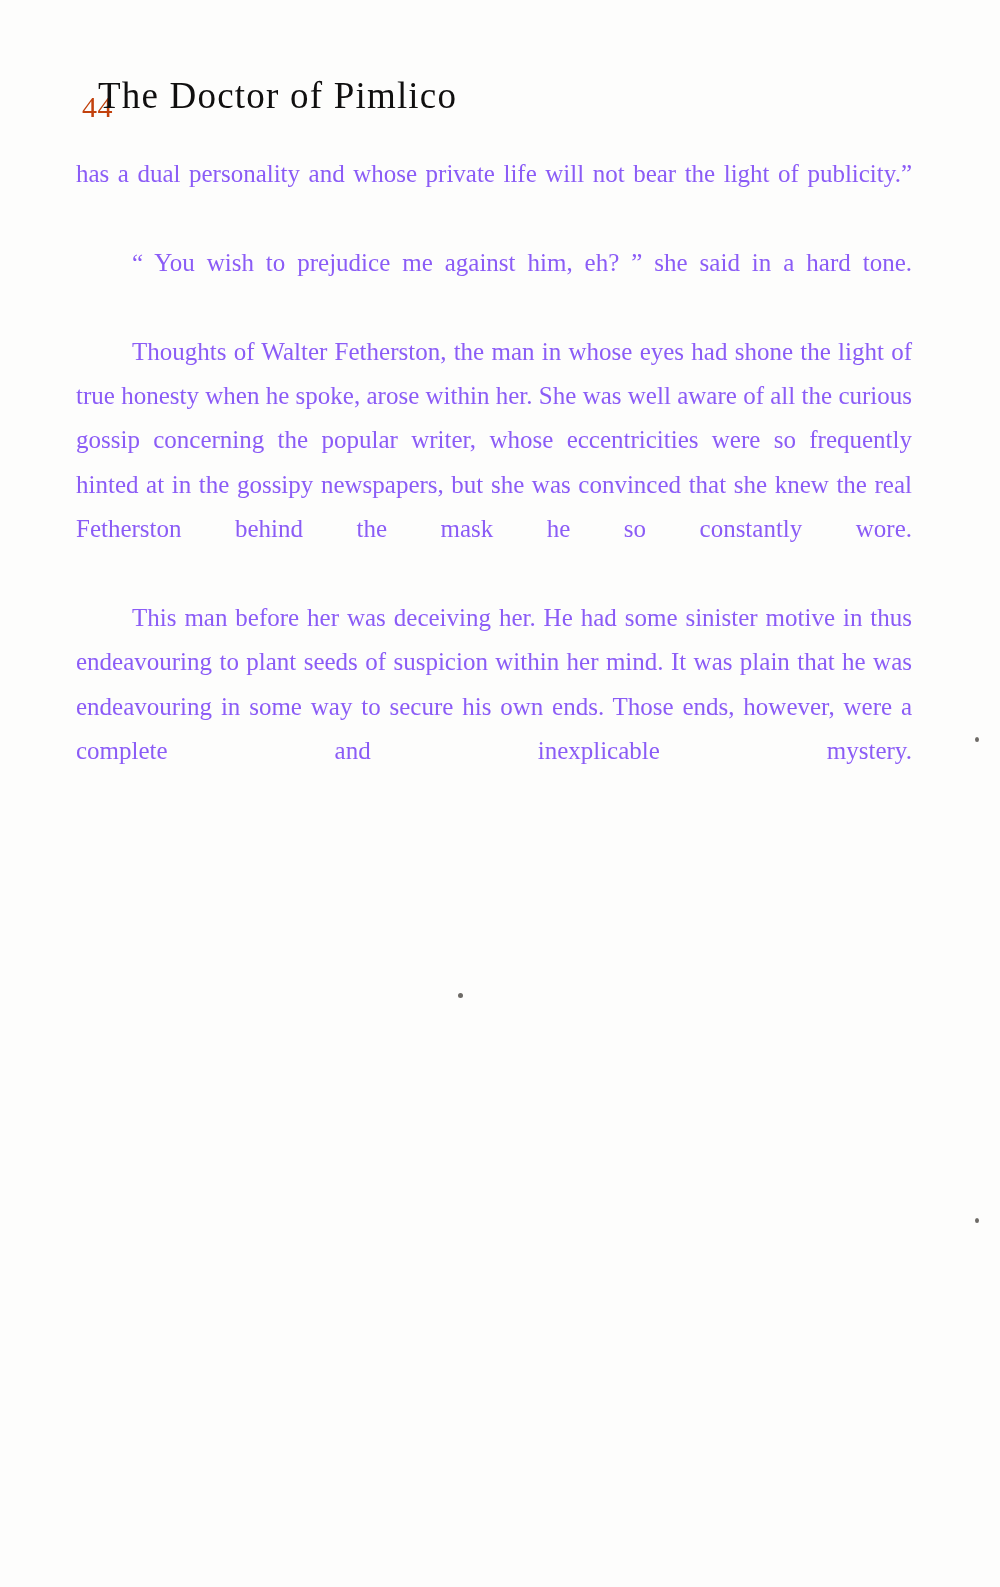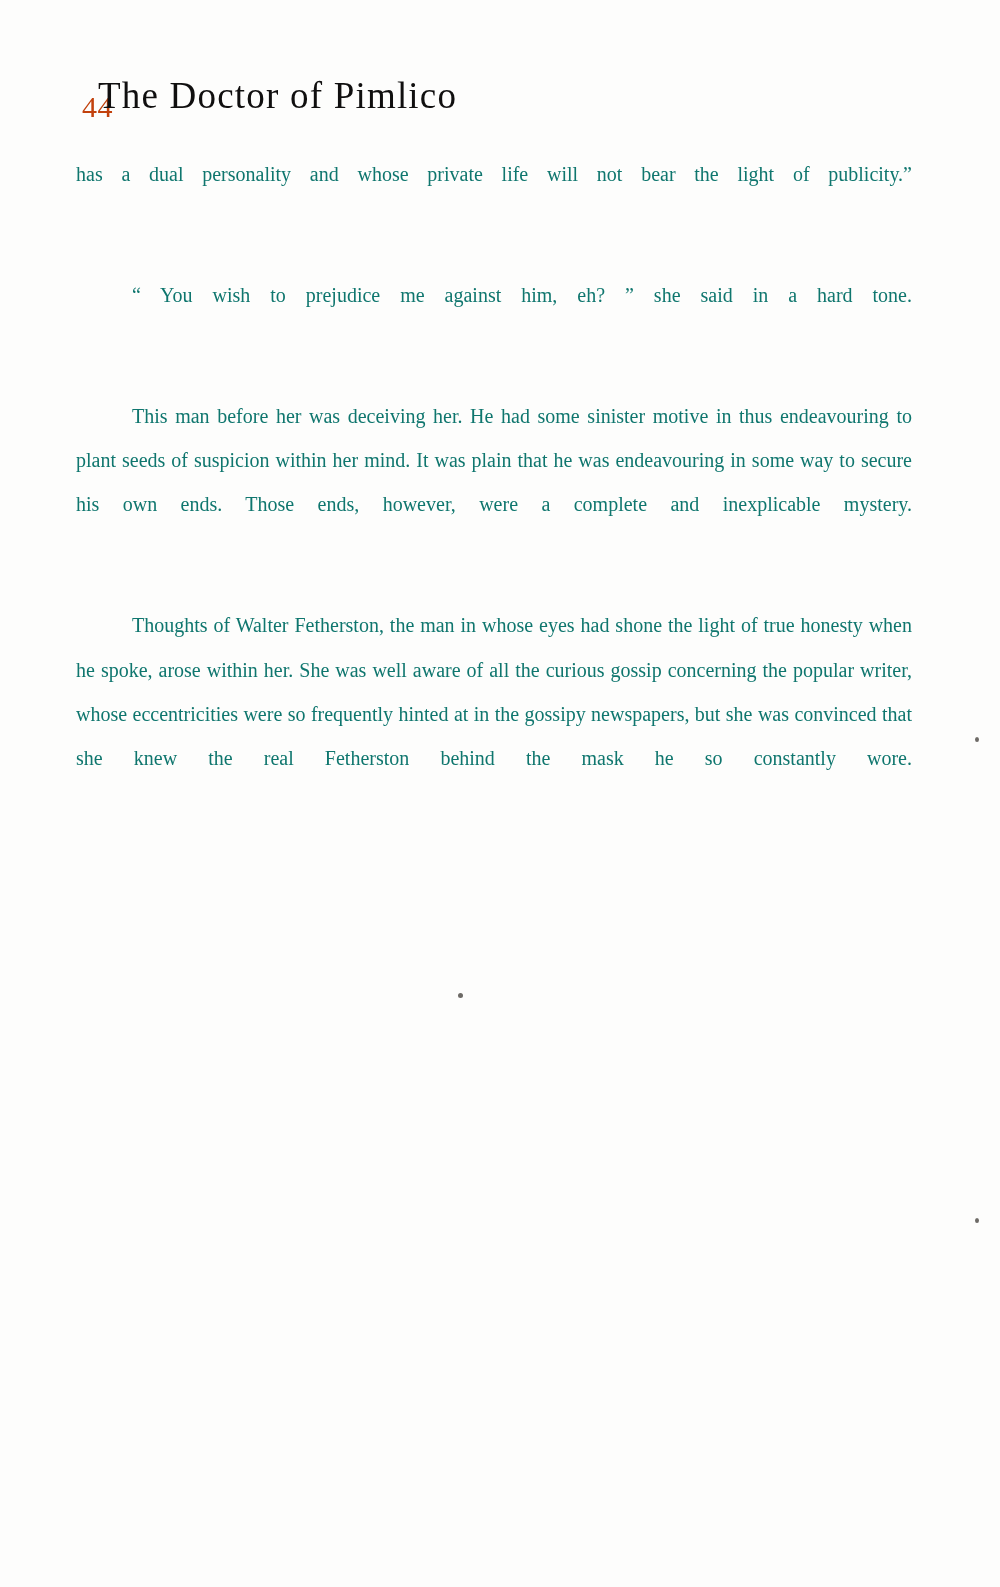--- a/index.html
+++ b/index.html
@@ -40,33 +40,32 @@
     font-size: 37px;
     letter-spacing: 1.2px;
     color: #100f0f;
     padding-left: 20px;
   }
   .body-text {
     position: absolute;
     top: 152px;
     left: 76px;
     width: 836px;
-    font-size: 20px;
+    font-size: 25px;
     line-height: 44.4px;
     text-align: justify;
     text-justify: inter-word;
-    color: #0f766e;
+    color: #8b5cf6;
   }
   .body-text p {
     margin: 0;
     text-indent: 0;
   }
   .body-text p.indent {
     text-indent: 56px;
-    margin-top: 32px;
   }
   
   .body-text p::after {
     content: "";
     display: inline-block;
     width: 100%;
   }
   .speck {
     position: absolute;
     background: #6d6a66;
@@ -82,21 +81,21 @@
 <div class="page">
 
   <div class="header">
     <div class="folio">44</div>
     <div class="running-title">The Doctor of Pimlico</div>
   </div>
 
   <div class="body-text">
     <p>has a dual personality and whose private life will not bear the light of publicity.”</p>
     <p class="indent">“ You wish to prejudice me against him, eh? ” she said in a hard tone.</p>
+    <p class="indent">Thoughts of Walter Fetherston, the man in whose eyes had shone the light of true honesty when he spoke, arose within her.  She was well aware of all the curious gossip concerning the popular writer, whose eccentricities were so frequently hinted at in the gossipy newspapers, but she was convinced that she knew the real Fetherston behind the mask he so constantly wore.</p>
     <p class="indent">This man before her was deceiving her.  He had some sinister motive in thus endeavouring to plant seeds of suspicion within her mind.  It was plain that he was endeavouring in some way to secure his own ends.  Those ends, however, were a complete and inexplicable mystery.</p>
-    <p class="indent">Thoughts of Walter Fetherston, the man in whose eyes had shone the light of true honesty when he spoke, arose within her.  She was well aware of all the curious gossip concerning the popular writer, whose eccentricities were so frequently hinted at in the gossipy newspapers, but she was convinced that she knew the real Fetherston behind the mask he so constantly wore.</p>
   </div>
 
   <span class="speck s1"></span>
   <span class="speck s2"></span>
   <span class="speck s3"></span>
 
 </div>
 
 </body></html>

